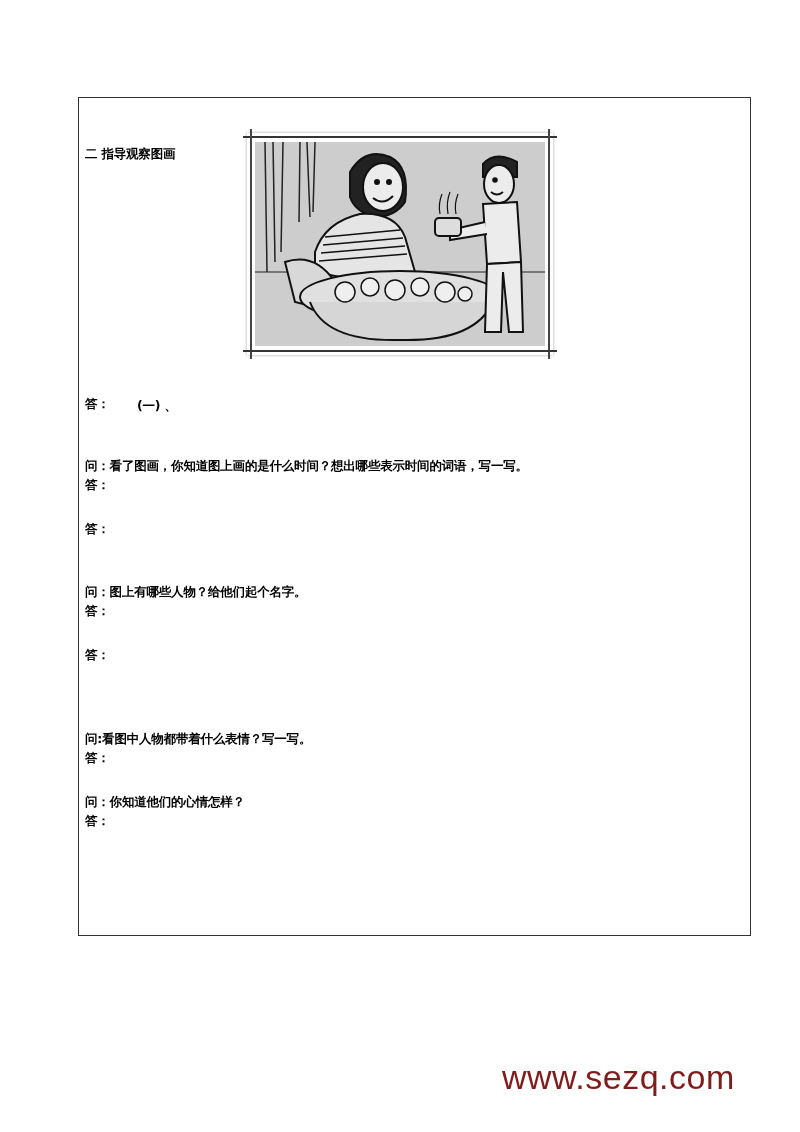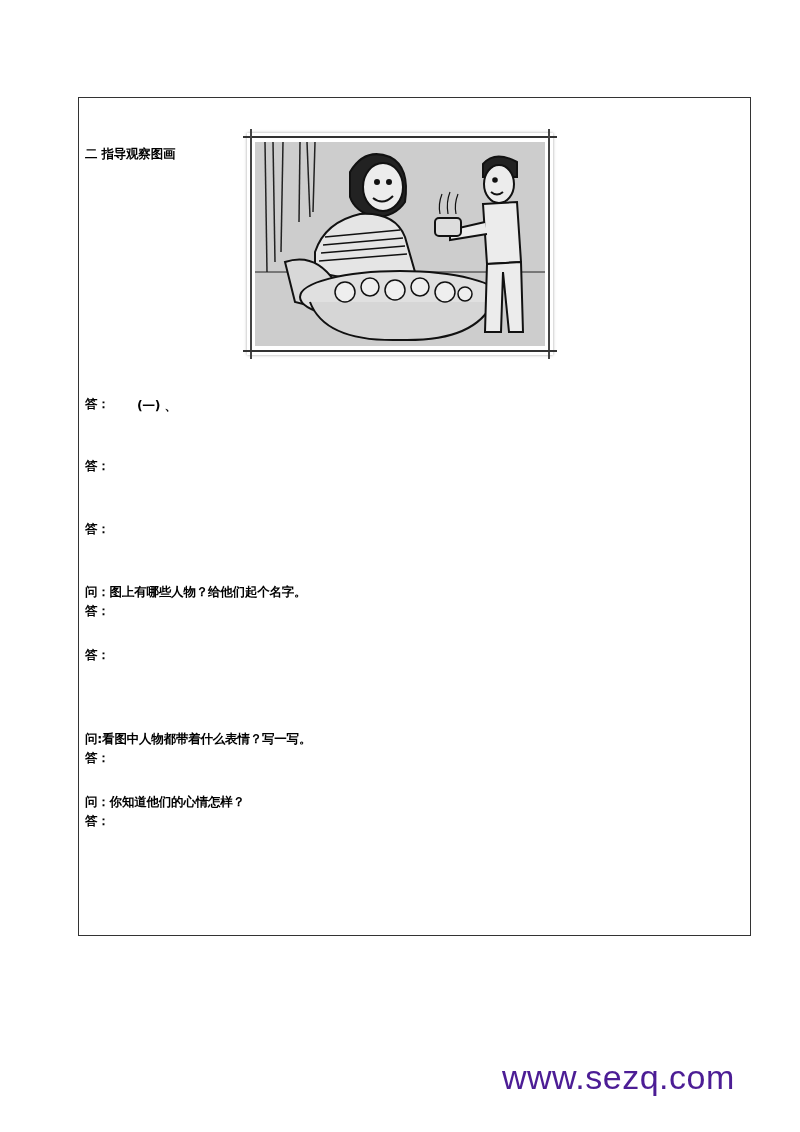--- a/index.html
+++ b/index.html
@@ -82,21 +82,21 @@
       line-height: 19px;
       white-space: nowrap;
       letter-spacing: -0.2px;
     }
     .watermark {
       position: absolute;
       left: 502px;
       top: 1058px;
       font-family: "Liberation Sans", sans-serif;
       font-size: 34px;
-      color: #4c1d95;
+      color: #7f1d1d;
       letter-spacing: 0.5px;
     }
   </style>
 </head>
 <body>
 
 <div class="box">
   <div class="text heading">二 指导观察图画</div>
 
   <div class="picture-frame">
@@ -164,20 +164,21 @@
     </div>
   </div>
 
   <div class="text subnum">(一) 、</div>
 
   <div class="qa" style="top: 296px;">
     <span class="a">答：</span>
   </div>
 
   <div class="qa" style="top: 358px;">
+    <span class="q">问：看了图画，你知道图上画的是什么时间？想出哪些表示时间的词语，写一写。</span>
     <span class="a">答：</span>
   </div>
 
   <div class="qa" style="top: 421px;">
     <span class="a">答：</span>
   </div>
 
   <div class="qa" style="top: 484px;">
     <span class="q">问：图上有哪些人物？给他们起个名字。</span>
     <span class="a">答：</span>

